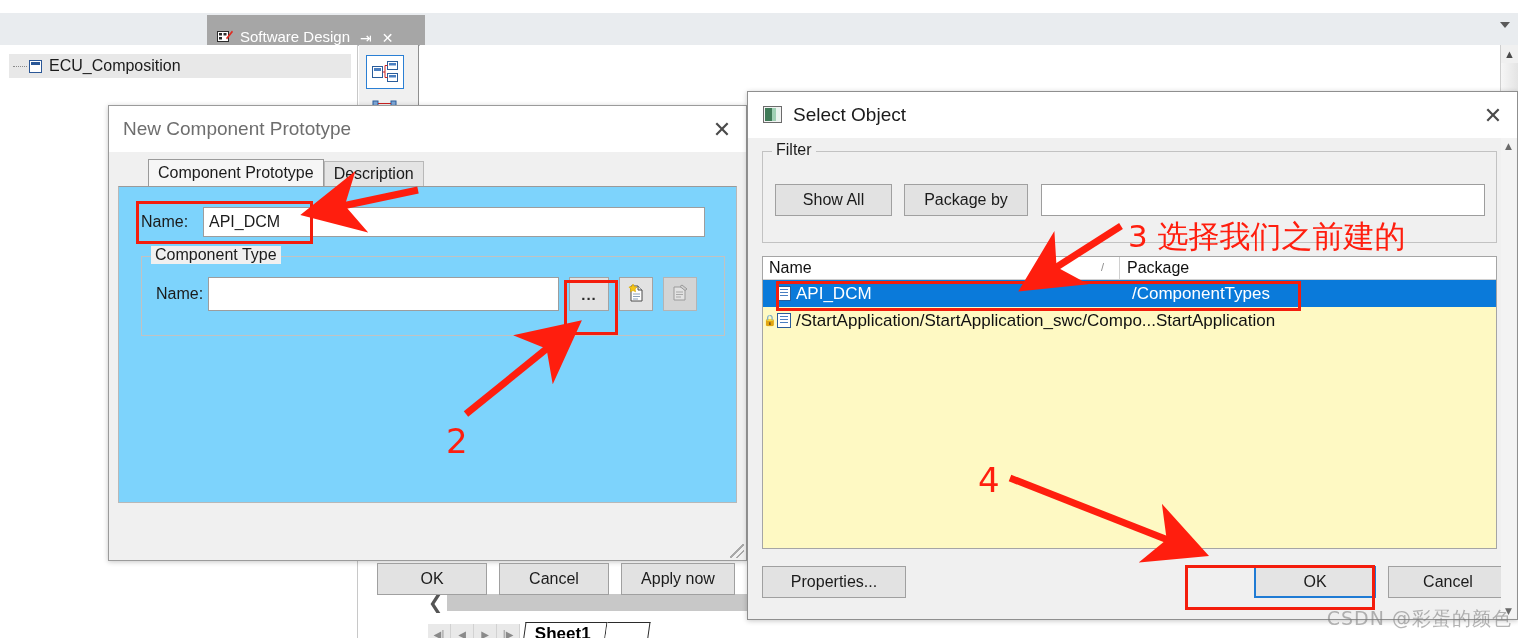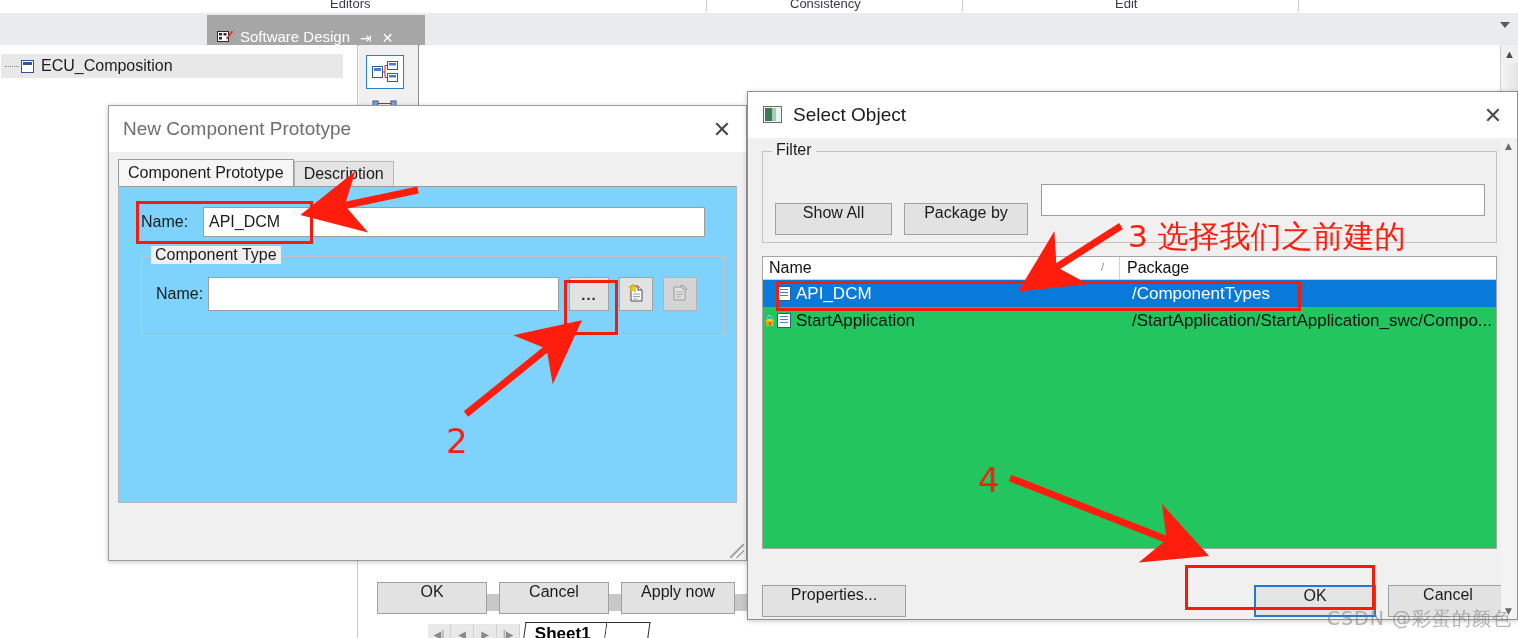--- a/index.html
+++ b/index.html
@@ -101,21 +101,21 @@
   .tree-panel {
     position: absolute;
     left: 0; top: 45px;
     width: 358px; height: 593px;
     background: #ffffff;
     border-right: 1px solid #c8c8c8;
     box-sizing: border-box;
   }
   .tree-row {
     position: absolute;
-    left: 1px; top: 9px;
+    left: 9px; top: 9px;
     width: 342px; height: 24px;
     background: #e8e8e8;
     display: flex;
     align-items: center;
     font-size: 16px;
     color: #1b1b1b;
     padding-left: 4px;
     box-sizing: border-box;
   }
   .tree-dash {
@@ -316,20 +316,21 @@
     font-size: 16px;
     color: #1b1b1b;
     border: 1px solid #b8b8b8;
     border-bottom: none;
     background: #e4e4e4;
   }
   .fldtab.sel {
     background: #f6f6f6;
     border-color: #9a9a9a;
     height: 27px;
+    margin-left: 30px;
   }
   .tabcontent {
     position: absolute;
     left: 9px; top: 34px;
     right: 9px; bottom: 57px;
     background: #7dd3fc;
     border: 1px solid #b8b8b8;
     border-top: 1px solid #9a9a9a;
     box-sizing: border-box;
   }
@@ -375,25 +376,24 @@
   .smallbtn.disabled { background: #d4d4d4; border-color: #b4b4b4; }
   .dots {
     font-size: 15px; font-weight: bold; color: #2b2b2b;
     letter-spacing: 1px; line-height: 0.6;
   }
 
   .btn {
     box-sizing: border-box;
     background: #e2e2e2;
     border: 1px solid #a0a0a0;
-    display: flex; justify-content: center;
+    display: flex; align-items: center; justify-content: center;
     font-size: 16px;
     color: #1b1b1b;
     font-family: "Liberation Sans", sans-serif;
-    margin-top: 19px;
   }
   .btn.default {
     border: 2px solid #1f7bd4;
     background: #e4e4e4;
   }
 
   .resize-grip {
     position: absolute;
     right: 2px; bottom: 2px;
     width: 14px; height: 14px;
@@ -417,21 +417,21 @@
     position: absolute;
     left: 14px; top: 13px;
     width: 735px; height: 92px;
     border: 1px solid #c2c2c2;
     box-sizing: border-box;
   }
   .listview {
     position: absolute;
     left: 14px; top: 118px;
     width: 735px; height: 293px;
-    background: #22c55e;
+    background: #fef9c3;
     border: 1px solid #a5a5a5;
     box-sizing: border-box;
     overflow: hidden;
   }
   .lv-header {
     height: 22px;
     background: #ffffff;
     border-bottom: 1px solid #d0d0d0;
     display: flex;
     font-size: 16px;
@@ -526,28 +526,20 @@
     font-family: "DejaVu Sans", sans-serif;
     white-space: nowrap;
     letter-spacing: 1px;
   }
 </style>
 </head>
 <body>
 
 <div id="root">
 
-  <div class="ribbon">
-    <div class="ribbon-label" style="left:330px">Editors</div>
-    <div class="ribbon-label" style="left:790px">Consistency</div>
-    <div class="ribbon-label" style="left:1115px">Edit</div>
-    <div class="ribbon-sep" style="left:706px"></div>
-    <div class="ribbon-sep" style="left:962px"></div>
-    <div class="ribbon-sep" style="left:1298px"></div>
-  </div>
 
   <div class="tabstrip">
 
 
     <div class="tab active">
       <span class="tab-icon">
         <svg width="16" height="16" viewBox="0 0 16 16">
           <rect x="0.5" y="2.5" width="11" height="10" fill="#ffffff" stroke="#2b2b2b" stroke-width="1"></rect>
           <rect x="2" y="4" width="3" height="2.5" fill="#2b2b2b"></rect>
           <rect x="6.5" y="4" width="3" height="2.5" fill="#2b2b2b"></rect>
@@ -733,22 +725,22 @@
         <div class="lv-row selected">
           <span class="lv-lock"></span>
           <span class="lv-rowicon"></span>
           <span style="width:336px; box-sizing:border-box;">API_DCM</span>
           <span>/ComponentTypes</span>
         </div>
 
         <div class="lv-row">
           <span class="lv-lock">🔒</span>
           <span class="lv-rowicon"></span>
+          <span>/StartApplication/StartApplication_swc/Compo...</span>
           <span style="width:336px; box-sizing:border-box;">StartApplication</span>
-          <span>/StartApplication/StartApplication_swc/Compo...</span>
         </div>
       </div>
 
       <div class="btn" style="position:absolute; left:14px; top:428px; width:144px; height:32px;">
         <span>Properties...</span>
       </div>
       <div class="btn default" style="position:absolute; left:506px; top:428px; width:122px; height:32px;">
         <span>OK</span>
       </div>
       <div class="btn" style="position:absolute; left:640px; top:428px; width:120px; height:32px;">

